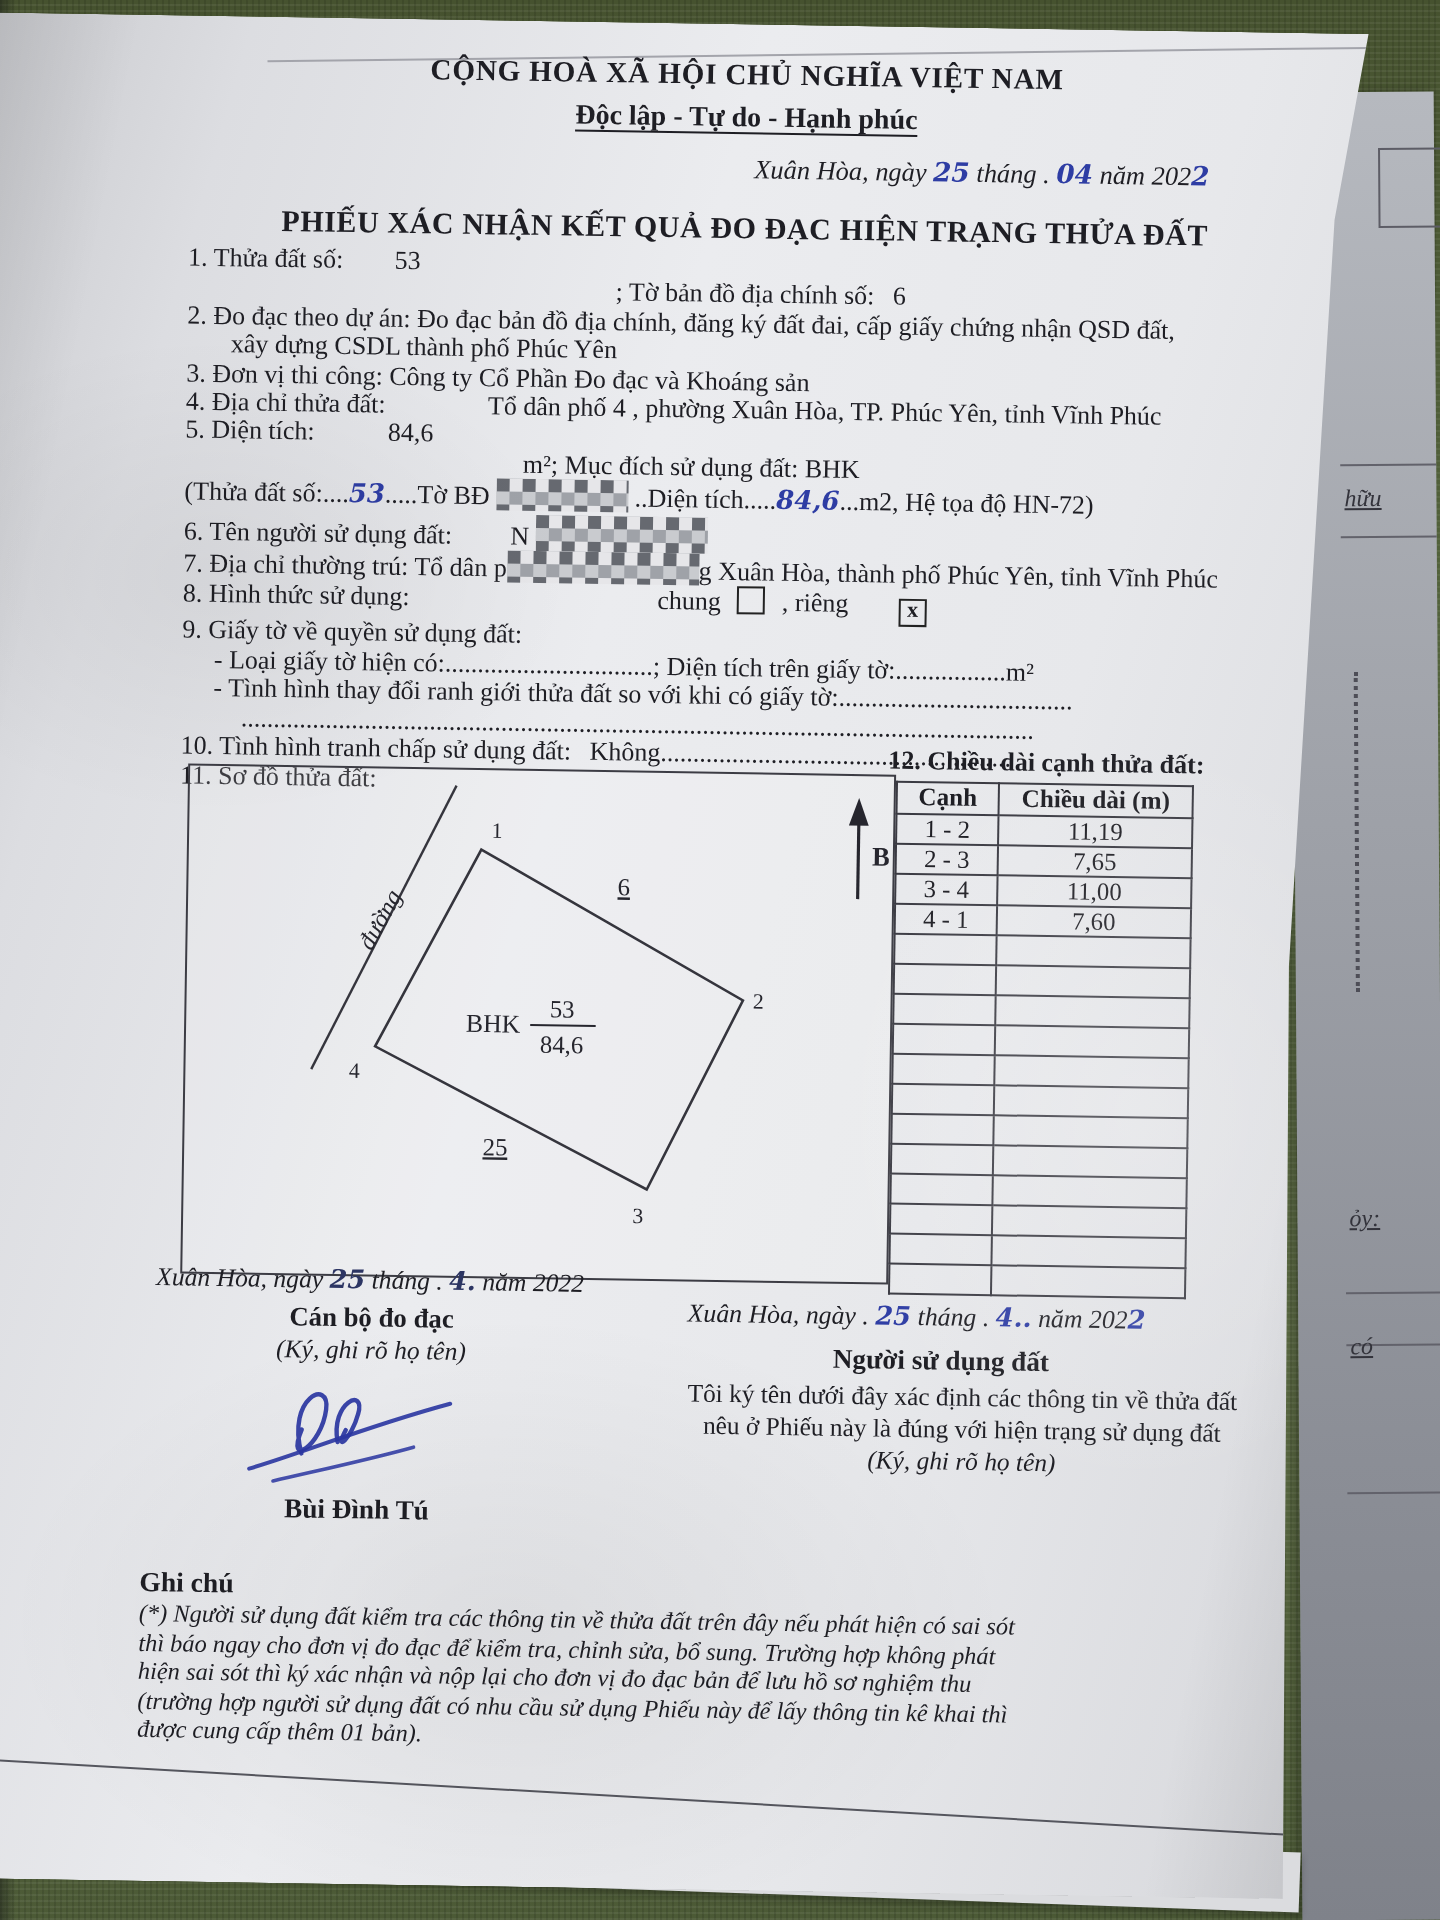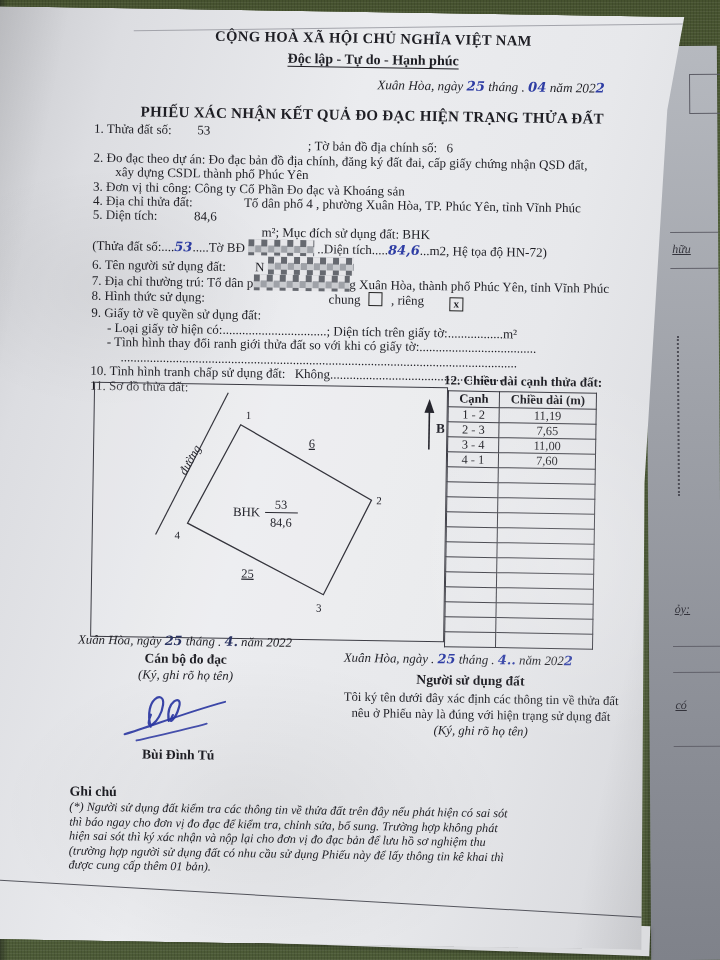--- a/index.html
+++ b/index.html
@@ -97,21 +97,21 @@
 
 <div class="abs behind-sheet">
   <div class="bs-square"></div>
   <div class="bs-line" style="top:186px;"></div>
   <span class="bs-frag" style="top:196px;">hữu</span>
   <div class="bs-line" style="top:222px;"></div>
   <div class="bs-dots"></div>
   <span class="bs-frag" style="top:556px;">ỏy:</span>
   <div class="bs-line" style="top:600px;"></div>
   <div class="bs-line" style="top:626px;"></div>
-  <span class="bs-frag" style="top:652px;">có</span>
+  <span class="bs-frag" style="top:620px;">có</span>
   <div class="bs-line" style="top:700px;"></div>
 </div>
 
 <div class="abs under-sheet"></div>
 
 <div class="abs paper">
   <div class="abs fold-line"></div>
 
   <div class="abs hdr">
     <div class="hdr-country">CỘNG HOÀ XÃ HỘI CHỦ NGHĨA VIỆT NAM</div>

